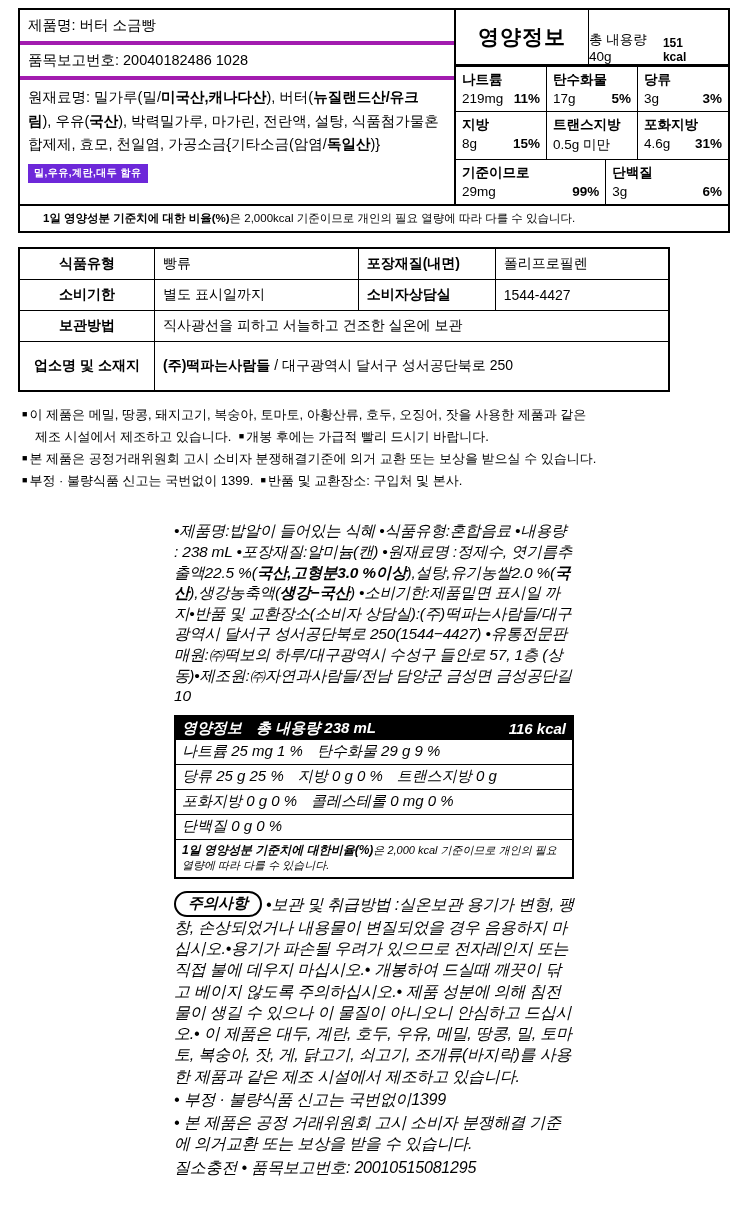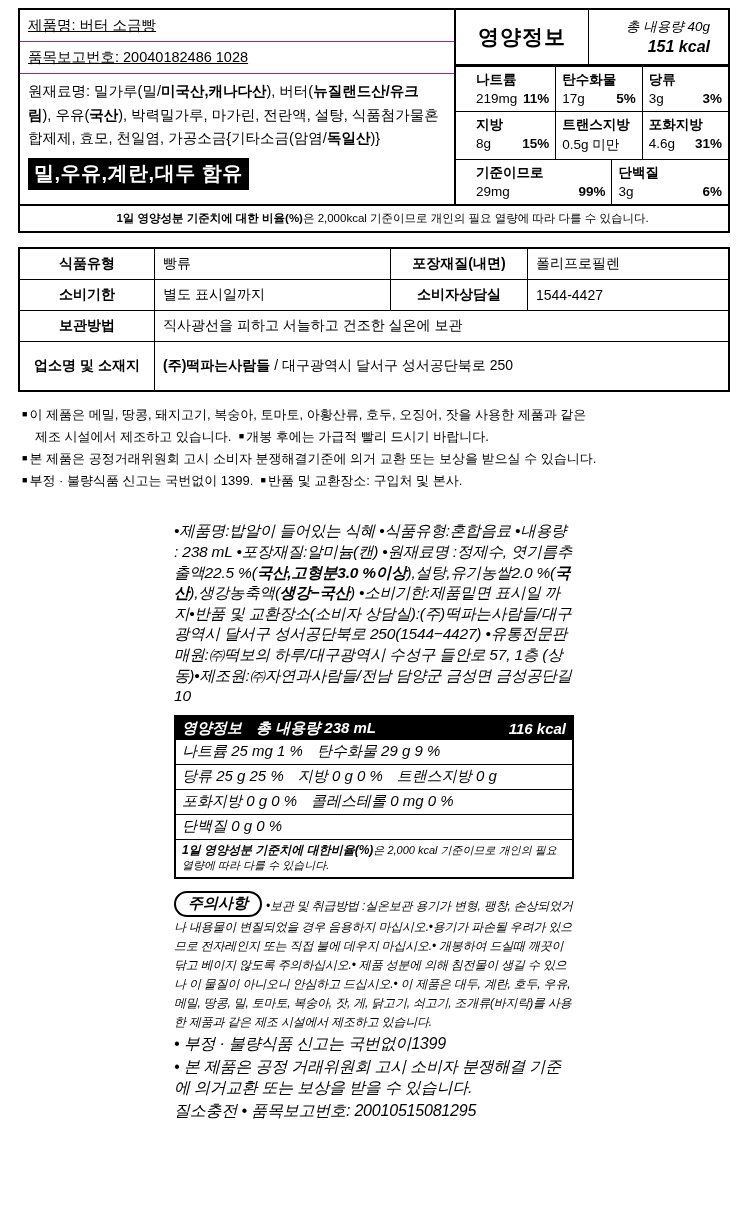--- a/index.html
+++ b/index.html
@@ -16,38 +16,37 @@
   .top-label{
     margin:8px 18px 0 18px;
     border:2px solid #000;
     display:flex;
     box-sizing:border-box;
   }
   .tl-left{flex:1 1 auto;border-right:2px solid #000;box-sizing:border-box;}
   .tl-right{width:272px;flex:0 0 272px;box-sizing:border-box;}
 
   .row-line{
-    border-bottom:1px solid #a21caf;
+    border-bottom:4px solid #a21caf;
     padding:5px 8px;
     font-size:14.5px;
     line-height:1.45;
-    text-decoration:underline;
   }
   .row-line:last-child{border-bottom:none;}
   .ingr{
     padding:6px 12px 4px 8px;
     font-size:14.5px;
     line-height:1.62;
     border-bottom:none;
   }
   .allergen{
     display:inline-block;
-    background:#000000;color:#fff;
+    background:#6d28d9;color:#fff;
     font-weight:bold;
-    font-size:20px;
+    font-size:10px;
     padding:2px 6px 3px 6px;
     margin:4px 0 8px 8px;
     letter-spacing:0.5px;
   }
   b,strong{font-weight:bold;}
 
   
   .np-head{
     display:flex;align-items:stretch;
     border-bottom:3px solid #000;
@@ -55,28 +54,27 @@
   }
   .np-title{
     flex:0 0 132px;
     display:flex;align-items:center;justify-content:center;
     font-size:21px;font-weight:bold;
     border-right:1px solid #000;
     letter-spacing:1px;
   }
   .np-amt{
     flex:1 1 auto;
-    display:flex;flex-direction:column;align-items:flex-end;justify-content:center;
-    padding-right:18px;
+    display:flex;align-items:flex-end;justify-content:center;
+    padding-right:24px;
     font-size:13.5px;
-    font-style:italic;
-  }
-  .np-amt .kcal{font-size:16px;font-weight:bold;margin-top:2px;}
-
-  .np-row{display:flex;border-bottom:1px solid #000;padding-left:14px;}
+  }
+  .np-amt .kcal{font-size:12px;font-weight:bold;margin-top:2px;}
+
+  .np-row{display:flex;border-bottom:1px solid #000;}
   .np-row:last-child{border-bottom:none;}
   .np-cell{
     flex:1 1 0;
     padding:4px 6px 5px 6px;
     box-sizing:border-box;
     font-size:13px;
     border-right:1px solid #000;
     min-height:42px;
   }
   .np-cell:last-child{border-right:none;}
@@ -84,36 +82,35 @@
   .np-cell .vals{display:flex;justify-content:space-between;align-items:baseline;}
   .np-cell .vals .v{font-size:13.5px;}
   .np-cell .vals .p{font-size:13.5px;font-weight:bold;}
   .np-cell.wide{flex:1.25 1 0;}
 
   
   .spec{
     margin:14px 18px 12px 18px;
     border:2px solid #000;
     border-collapse:collapse;
-    width:712px;
+    width:652px;
     box-sizing:border-box;
   }
   .spec td{
     border:1px solid #000;
     padding:6px 8px;
     font-size:14px;
     vertical-align:middle;
   }
   .spec td.hd{
     text-align:center;
     font-weight:bold;
     width:118px;
   }
   .spec td.hd2{
-    text-align:center;
     font-weight:bold;
     width:120px;
   }
   .spec td.tall{height:36px;}
 
   
   .notes{
     margin:12px 22px 0 22px;
     font-size:13px;
     line-height:1.62;
@@ -167,21 +164,21 @@
   .caution-pill{
     display:inline-block;
     border:2px solid #000;
     border-radius:14px;
     padding:1px 12px 2px 12px;
     font-size:15px;font-weight:bold;
     margin-right:4px;
     vertical-align:2px;
   }
   .caution-body{
-    font-size:12px;
+    font-size:16px;
     line-height:1.33;
     letter-spacing:-0.2px;
     word-break:break-all;
     display:inline;
   }
   .bev-tail{
     font-size:16px;
     line-height:1.33;
     letter-spacing:-0.2px;
     margin-top:2px;
@@ -276,21 +273,21 @@
           <span class="vals">
               <span class="v">3g</span>
               <span class="p">6%</span>
             </span>
         </div>
       </div>
     </div>
   </div>
 
   <div style="margin:0 18px;border:2px solid #000;border-top:none;">
-    <div style="text-align:center;font-size:11.5px;padding:4px 6px 5px 23px;line-height:1.4;">
+    <div style="text-align:left;font-size:11.5px;padding:4px 6px 5px 23px;line-height:1.4;">
       <b>1일 영양성분 기준치에 대한 비율(%)</b><span>은 2,000kcal 기준이므로 개인의 필요 열량에 따라 다를 수 있습니다.</span>
     </div>
   </div>
 
   <table class="spec">
     <tbody>
         <tr>
       <td class="hd">식품유형</td>
       <td>빵류</td>
       <td class="hd2">포장재질(내면)</td>

